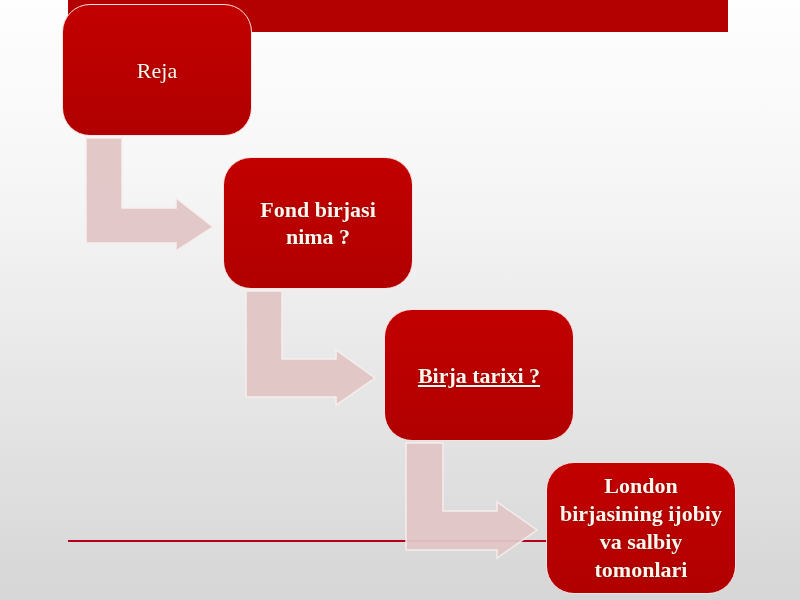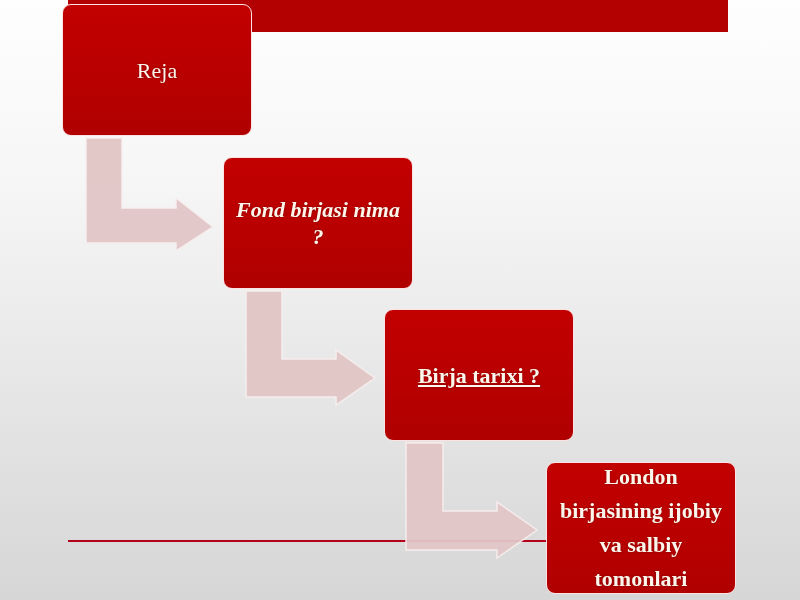--- a/index.html
+++ b/index.html
@@ -36,39 +36,39 @@
       top: 0;
       width: 800px;
       height: 600px;
     }
     .box {
       position: absolute;
       width: 190px;
       height: 132px;
       background: linear-gradient(to bottom, #c20000 0%, #b80000 60%, #b00000 100%);
       border: 1.5px solid #fbe3e3;
-      border-radius: 9px;
+      border-radius: 28px;
       box-sizing: border-box;
       display: flex;
       align-items: center;
       justify-content: center;
       text-align: center;
       color: #fdf6ec;
       font-size: 22px;
       line-height: 27px;
       padding: 0 10px;
       text-shadow: 0 0 2px rgba(60,0,0,0.5);
     }
     .box.regular { font-weight: normal; }
     .box.bold { font-weight: bold; }
     .box-1 { left: 62px;  top: 4px;   }
-    .box-2 { left: 223px; top: 157px; font-style: italic; }
+    .box-2 { left: 223px; top: 157px; }
     .box-3 { left: 384px; top: 309px; text-decoration: underline; }
     .box-4 { left: 546px; top: 462px; }
-    .box-4 { line-height: 34px; justify-content: center; }
+    .box-4 { line-height: 28px; justify-content: center; }
   </style>
 </head>
 <body>
 
 <div class="top-bar"></div>
 <div class="bottom-line"></div>
 
 <svg class="arrows" viewBox="0 0 800 600">
 
   <path d="M86 138 L122 138 L122 208 L176 208 L176 198 L213 227 L176 251 L176 243 L86 243 Z" fill="#e2c6c6" stroke="#f7eeee" stroke-width="1.5" opacity="0.95"></path>

